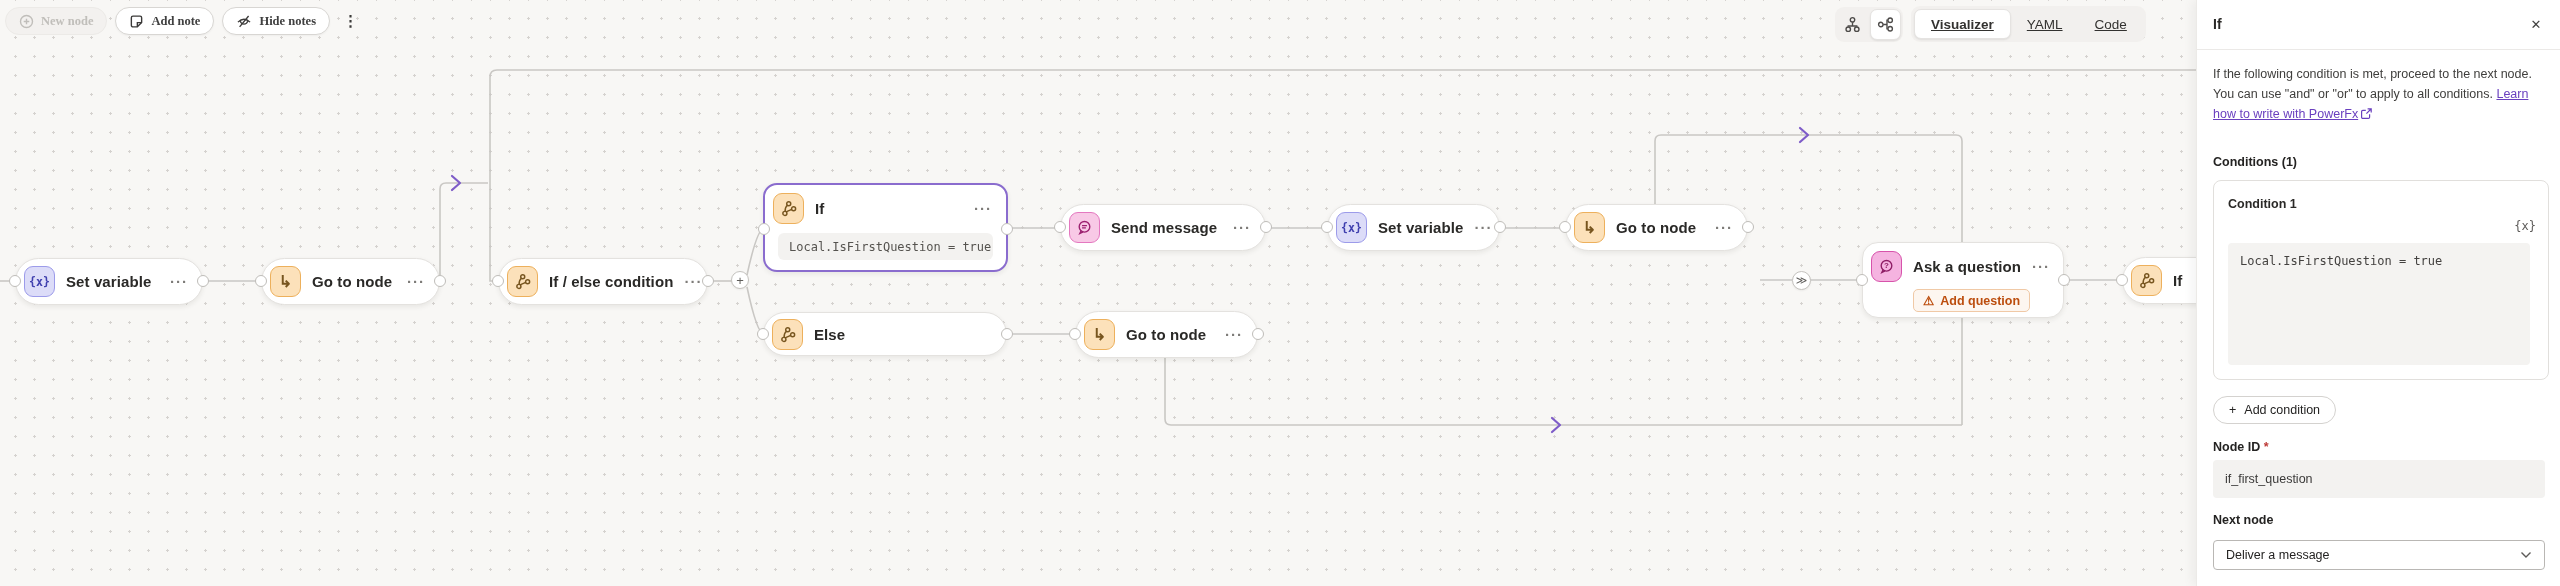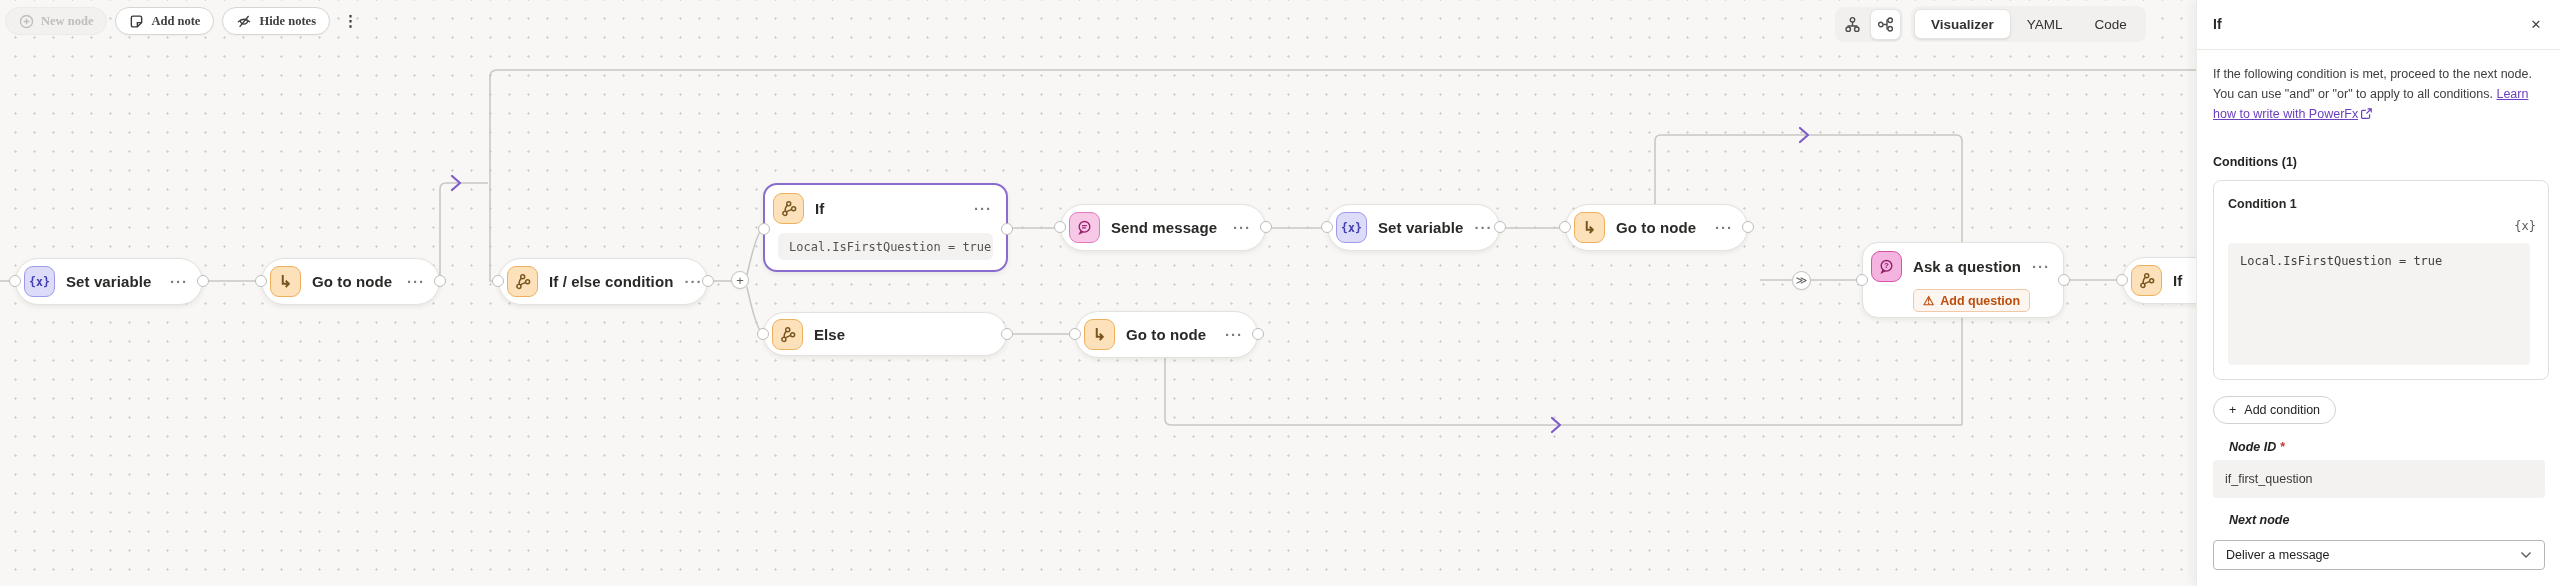--- a/index.html
+++ b/index.html
@@ -69,21 +69,21 @@
     display:flex; align-items:center; gap:7px; padding:0 13px;
     font-size:12.5px; font-weight:700; color:#404040; cursor:pointer; box-shadow:0 1px 2px rgba(0,0,0,.04);
   }
   .pillbtn.disabled { background:#f3f1ef; border-color:#eceae7; color:#c0beba; box-shadow:none; }
   .overflow-btn { font-size:15px; color:#3b3a39; padding:0 5px; cursor:pointer; font-weight:700; }
   .tbar-right { position:absolute; left:1835px; top:6px; display:flex; align-items:center; gap:8px; z-index:5; }
   .icongroup { background:#f2f0ee; border-radius:9px; padding:2px; display:flex; gap:2px; }
   .iconbtn { width:31px; height:31px; border-radius:7px; display:flex; align-items:center; justify-content:center; cursor:pointer; }
   .iconbtn.active { background:#fff; border:1px solid #e5e3e1; box-shadow:0 1px 2px rgba(0,0,0,.08); }
   .seg { background:#f2f0ee; border-radius:9px; padding:3px; display:flex; align-items:center; }
-  .seg-item { height:30px; display:flex; align-items:center; padding:0 16px; font-size:13.5px; color:#333230; cursor:pointer; border-radius:7px; }
+  .seg-item { height:30px; display:flex; align-items:center; padding:0 16px; font-size:13.5px; color:#333230; cursor:pointer; border-radius:7px;text-decoration:underline; }
   .seg-item.active { background:#fff; border:1px solid #e5e3e1; font-weight:700; box-shadow:0 1px 2px rgba(0,0,0,.08); }
 
   
   .panel {
     position:absolute; left:2196px; top:0; width:364px; height:586px; z-index:10;
     background:#fff; border-left:1px solid #eceae7; box-shadow:-4px 0 10px rgba(0,0,0,.05);
     font-size:12.5px;
   }
   .panel-head { position:relative; height:50px; border-bottom:1px solid #ebe9e7; }
   .panel-title { position:absolute; left:16px; top:16px; font-size:14px; font-weight:700; }
@@ -94,21 +94,21 @@
   .cond-h { position:absolute; left:16px; top:155px; font-weight:700; color:#242322; }
   .cond-card { position:absolute; left:16px; top:180px; width:336px; height:200px; border:1px solid #e1dfdc; border-radius:8px; }
   .cond-title { position:absolute; left:14px; top:16px; font-weight:700; }
   .fx-ico { position:absolute; right:12px; top:38px; font-family:"DejaVu Sans Mono",monospace; font-size:12px; color:#5c5a58; cursor:pointer; }
   .cond-code { position:absolute; left:14px; top:62px; width:302px; height:122px; background:#f4f3f1; border-radius:4px; font-family:"DejaVu Sans Mono",monospace; font-size:12px; color:#444240; padding:11px 12px; }
   .addcond {
     position:absolute; left:16px; top:396px; height:28px; border-radius:14px;
     border:1px solid #d4d2cf; background:#fff; display:flex; align-items:center; gap:8px;
     padding:0 15px; font-weight:400; color:#242322; cursor:pointer;
   }
-  .fld-label { position:absolute; left:32px; font-weight:700; color:#242322;font-style:italic; }
+  .fld-label { position:absolute; left:16px; font-weight:700; color:#242322; }
   .req { color:#bd3a37; }
   .fld-input {
     position:absolute; left:16px; width:332px; height:38px; background:#f3f2f0;
     border-radius:4px; display:flex; align-items:center; padding:0 12px; color:#3b3a39;
   }
   .fld-select {
     position:absolute; left:16px; width:332px; height:30px; background:#fff;
     border:1px solid #b9b7b4; border-radius:4px; display:flex; align-items:center;
     padding:0 12px; color:#242322; cursor:pointer;
   }

